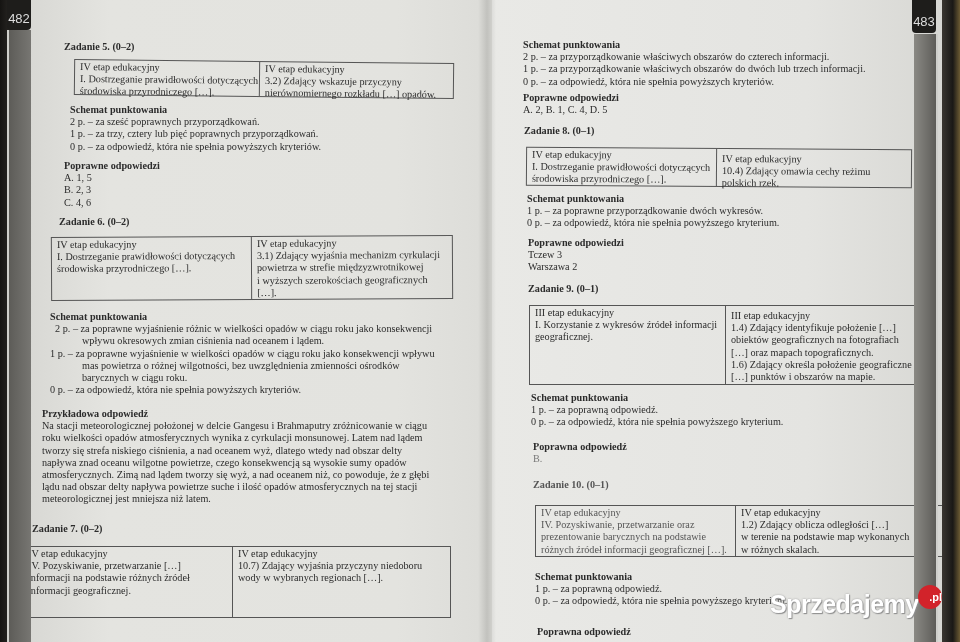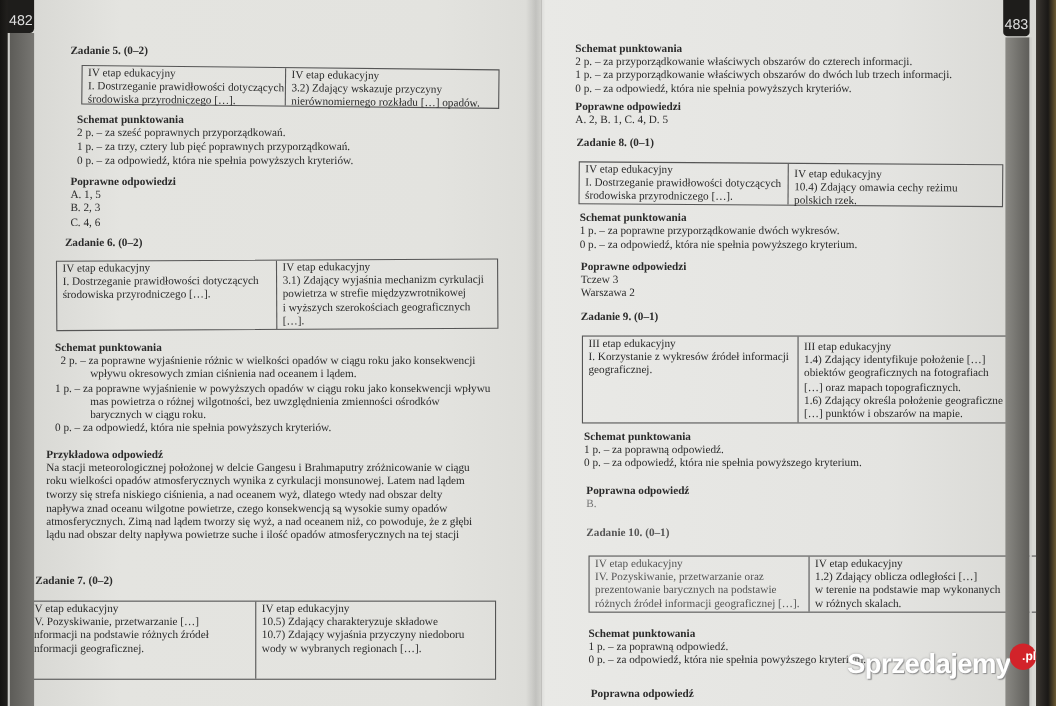--- a/index.html
+++ b/index.html
@@ -79,47 +79,47 @@
           <div class="line">powietrza w strefie międzyzwrotnikowej</div>
           <div class="line">i wyższych szerokościach geograficznych</div>
           <div class="line">[…].</div>
         </div>
       </div>
 
       <div class="blk" style="top:311px;left:-14px;width:405px;">
         <div class="h">Schemat punktowania</div>
         <div class="line">&nbsp;&nbsp;<span>2 p.</span> <span>– za poprawne wyjaśnienie różnic w wielkości opadów w ciągu roku jako konsekwencji</span></div>
         <div class="line indent" style="padding-left:32px;">wpływu okresowych zmian ciśnienia nad oceanem i lądem.</div>
-        <div class="line"><span>1 p.</span> <span>– za poprawne wyjaśnienie w powyższych opadów w ciągu roku jako konsekwencji wpływu</span></div>
+        <div class="line"><span>1 p.</span> <span>– za poprawne wyjaśnienie w wielkości opadów w ciągu roku jako konsekwencji wpływu</span></div>
         <div class="line indent just" style="padding-left:32px;white-space:normal;width:370px;">mas powietrza o różnej wilgotności, bez uwzględnienia zmienności ośrodków</div>
         <div class="line indent" style="padding-left:32px;">barycznych w ciągu roku.</div>
         <div class="line"><span>0 p.</span> <span>– za odpowiedź, która nie spełnia powyższych kryteriów.</span></div>
       </div>
 
       <div class="blk" style="top:408px;left:-22px;width:410px;">
         <div class="h">Przykładowa odpowiedź</div>
         <div class="line">Na stacji meteorologicznej położonej w delcie Gangesu i Brahmaputry zróżnicowanie w ciągu</div>
         <div class="line">roku wielkości opadów atmosferycznych wynika z cyrkulacji monsunowej. Latem nad lądem</div>
         <div class="line">tworzy się strefa niskiego ciśnienia, a nad oceanem wyż, dlatego wtedy nad obszar delty</div>
         <div class="line">napływa znad oceanu wilgotne powietrze, czego konsekwencją są wysokie sumy opadów</div>
         <div class="line">atmosferycznych. Zimą nad lądem tworzy się wyż, a nad oceanem niż, co powoduje, że z głębi</div>
         <div class="line">lądu nad obszar delty napływa powietrze suche i ilość opadów atmosferycznych na tej stacji</div>
+        <div class="line">meteorologicznej jest mniejsza niż latem.</div>
       </div>
 
       <div class="blk h" style="top:523px;left:-32px;">Zadanie 7. (0–2)</div>
       <div class="tbl" style="top:546px;left:-42px;width:427px;height:70px;">
         <div class="c" style="width:210px;">
           <div class="line">IV etap edukacyjny</div>
           <div class="line">IV. Pozyskiwanie, przetwarzanie […]</div>
           <div class="line">informacji na podstawie różnych źródeł</div>
           <div class="line">informacji geograficznej.</div>
         </div>
         <div class="c" style="width:217px;">
           <div class="line">IV etap edukacyjny</div>
-          <div class="line">10.5) Zdający charakteryzuje składowe</div>
           <div class="line">10.7) Zdający wyjaśnia przyczyny niedoboru</div>
           <div class="line">wody w wybranych regionach […].</div>
         </div>
       </div>
     </div>
   </div>
 
   <div class="thumb-tab tab-left">482</div>
   <div class="thumb-tab tab-left-grey"></div>
 

